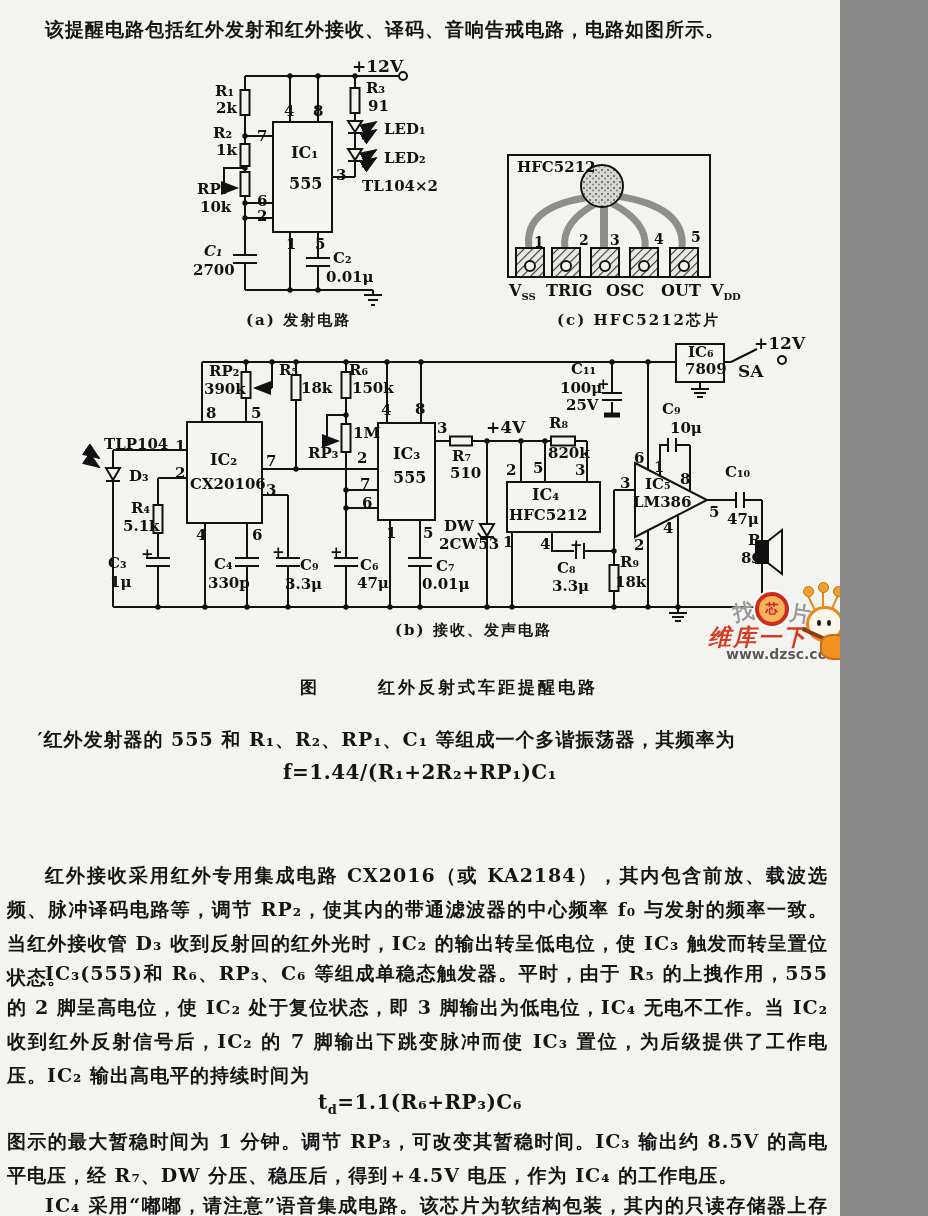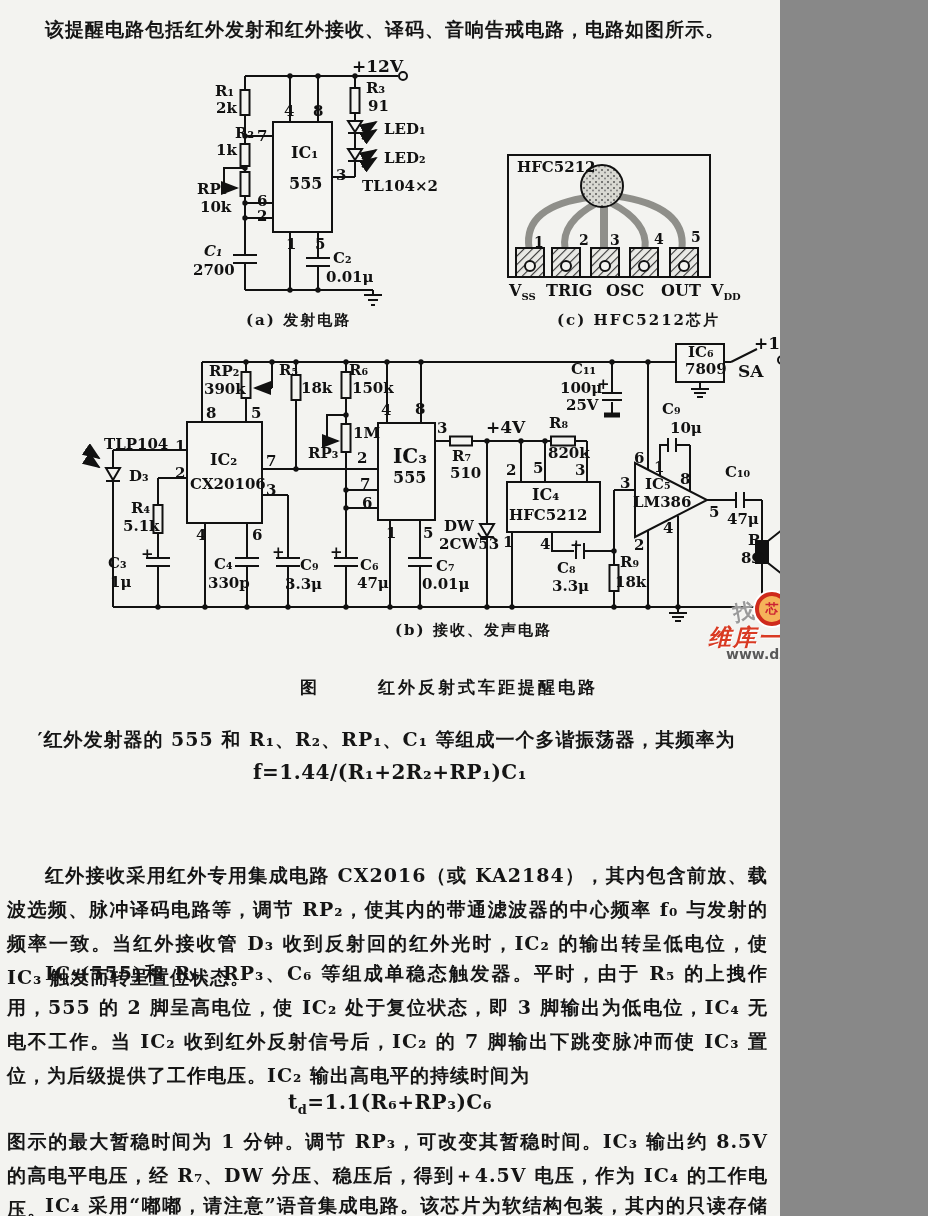--- a/index.html
+++ b/index.html
@@ -1,17 +1,17 @@
 <!DOCTYPE html>
 <html><head>
 <meta charset="utf-8">
 <style>
   html,body{margin:0;padding:0;}
   body{background:#888;}
-  #page{position:relative;width:780px;height:1216px;background:#f3f3f0;overflow:hidden;
+  #page{position:relative;width:840px;height:1216px;background:#f3f3f0;overflow:hidden;
         font-family:"DejaVu Serif","Liberation Serif",serif;color:#151515;}
   .para{position:absolute;left:7px;right:12px;font-size:19px;line-height:34px;
         letter-spacing:1px;text-align:justify;font-weight:600;}
   .indent{text-indent:2em;}
   .formula{position:absolute;left:0;right:0;text-align:center;font-size:20px;
         font-weight:600;letter-spacing:.5px;}
   .formula sub{font-size:13px;}
   .cap{position:absolute;font-size:15px;font-weight:700;letter-spacing:2px;white-space:nowrap;}
   .figcap{position:absolute;left:300px;top:676px;font-size:17px;font-weight:700;
         letter-spacing:3px;white-space:nowrap;}
@@ -246,21 +246,21 @@
           <circle cx="648" cy="607" r="2.7"></circle>
             <circle cx="678" cy="607" r="2.7"></circle>
         </g>
       </g>
     </svg>
 
     <div id="labels">
         <span class="clabel" style="left: 352px; top: 58px; font-size: 17px;">+12V</span>
         <span class="clabel" style="left: 215px; top: 84px;">R₁</span>
         <span class="clabel" style="left: 216px; top: 101px;">2k</span>
-        <span class="clabel" style="left: 213px; top: 126px; margin-left: 22px;">R₂</span>
+        <span class="clabel" style="left: 213px; top: 126px;">R₂</span>
         <span class="clabel" style="left: 216px; top: 143px;">1k</span>
         <span class="clabel" style="left: 197px; top: 182px;">RP₁</span>
         <span class="clabel" style="left: 200px; top: 200px;">10k</span>
         <span class="clabel" style="left: 204px; top: 244px; font-style: italic;">C₁</span>
         <span class="clabel" style="left: 193px; top: 263px;">2700</span>
         <span class="clabel" style="left: 284px; top: 104px;">4</span>
         <span class="clabel" style="left: 313px; top: 104px;">8</span>
         <span class="clabel" style="left: 257px; top: 129px;">7</span>
         <span class="clabel" style="left: 257px; top: 194px;">6</span>
         <span class="clabel" style="left: 257px; top: 209px;">2</span>
@@ -313,21 +313,21 @@
         <span class="clabel" style="left: 196px; top: 528px;">4</span>
         <span class="clabel" style="left: 252px; top: 528px;">6</span>
         <span class="clabel" style="left: 214px; top: 557px;">C₄</span>
         <span class="clabel" style="left: 208px; top: 576px;">330p</span>
         <span class="clabel" style="left: 272px; top: 545px;">+</span>
         <span class="clabel" style="left: 300px; top: 558px;">C₉</span>
         <span class="clabel" style="left: 285px; top: 577px;">3.3μ</span>
         <span class="clabel" style="left: 330px; top: 545px;">+</span>
         <span class="clabel" style="left: 360px; top: 558px;">C₆</span>
         <span class="clabel" style="left: 357px; top: 576px;">47μ</span>
-        <span class="clabel" style="left: 393px; top: 446px; font-size: 20px;">IC₃</span>
+        <span class="clabel" style="left: 393px; top: 446px; font-size: 16px;">IC₃</span>
         <span class="clabel" style="left: 393px; top: 470px; font-size: 16px;">555</span>
         <span class="clabel" style="left: 381px; top: 403px;">4</span>
         <span class="clabel" style="left: 415px; top: 402px;">8</span>
         <span class="clabel" style="left: 357px; top: 451px;">2</span>
         <span class="clabel" style="left: 360px; top: 477px;">7</span>
         <span class="clabel" style="left: 362px; top: 496px;">6</span>
         <span class="clabel" style="left: 437px; top: 421px;">3</span>
         <span class="clabel" style="left: 386px; top: 526px;">1</span>
         <span class="clabel" style="left: 423px; top: 526px;">5</span>
         <span class="clabel" style="left: 452px; top: 449px;">R₇</span>

